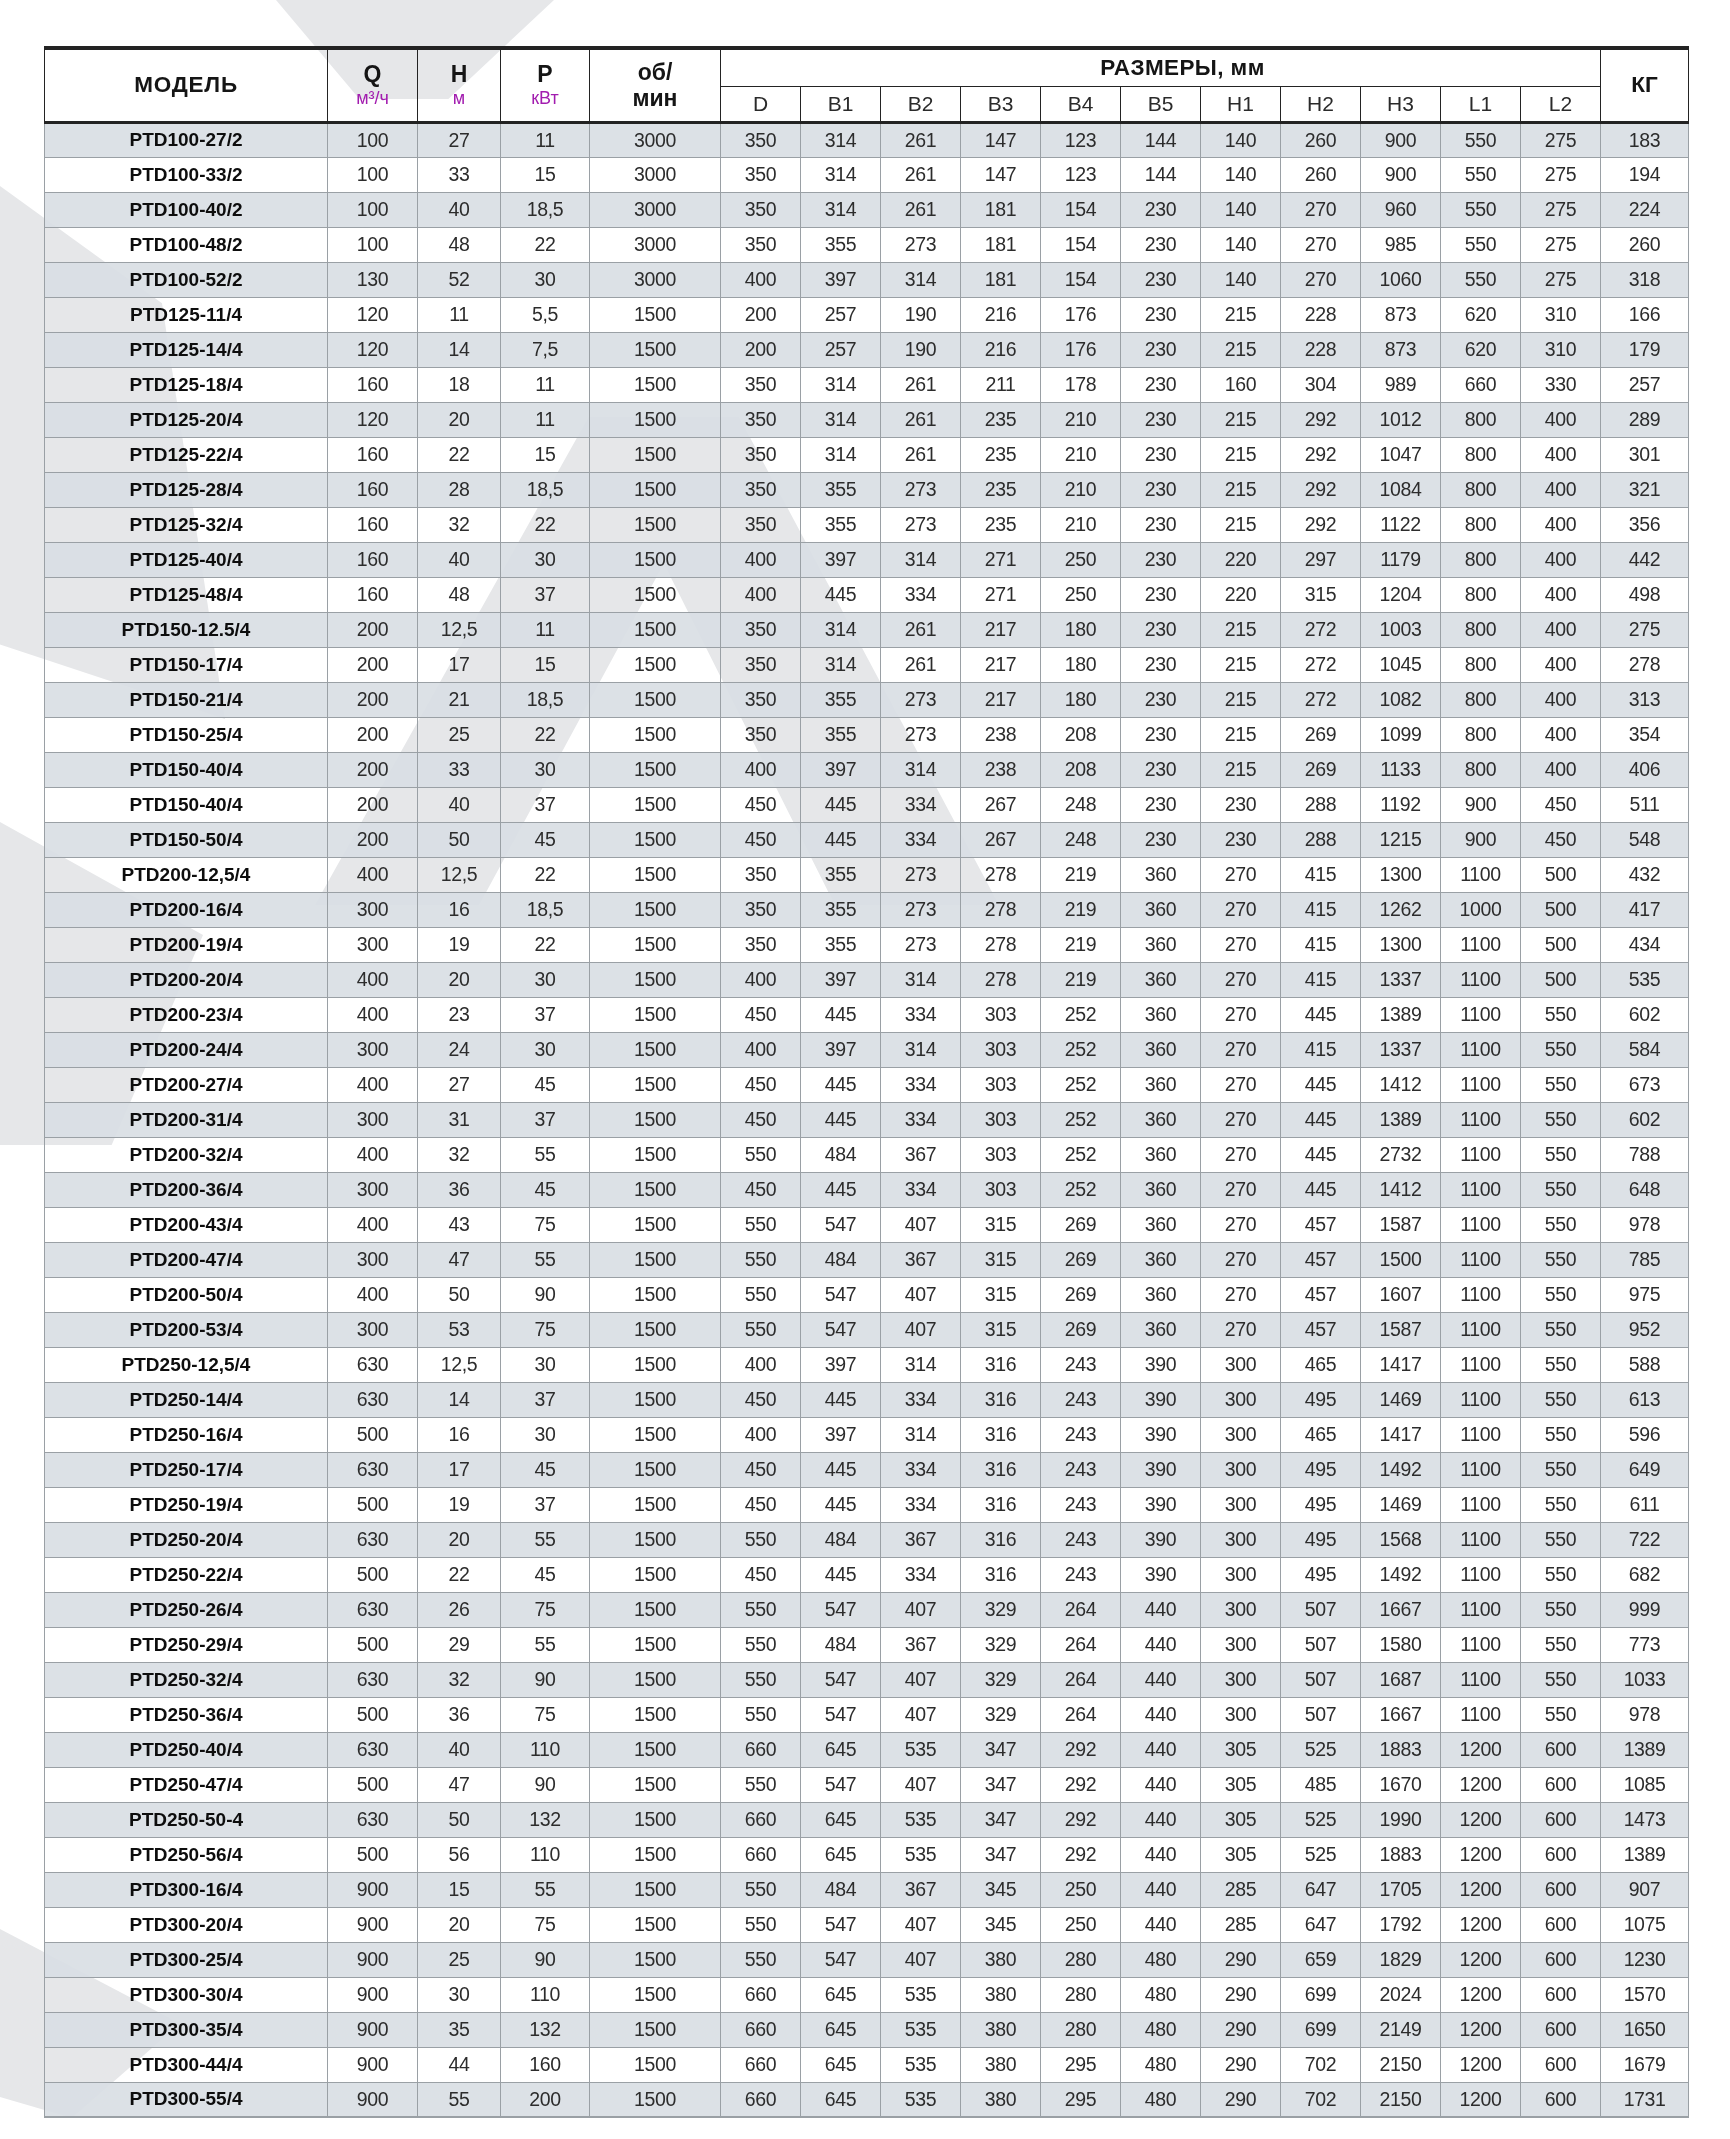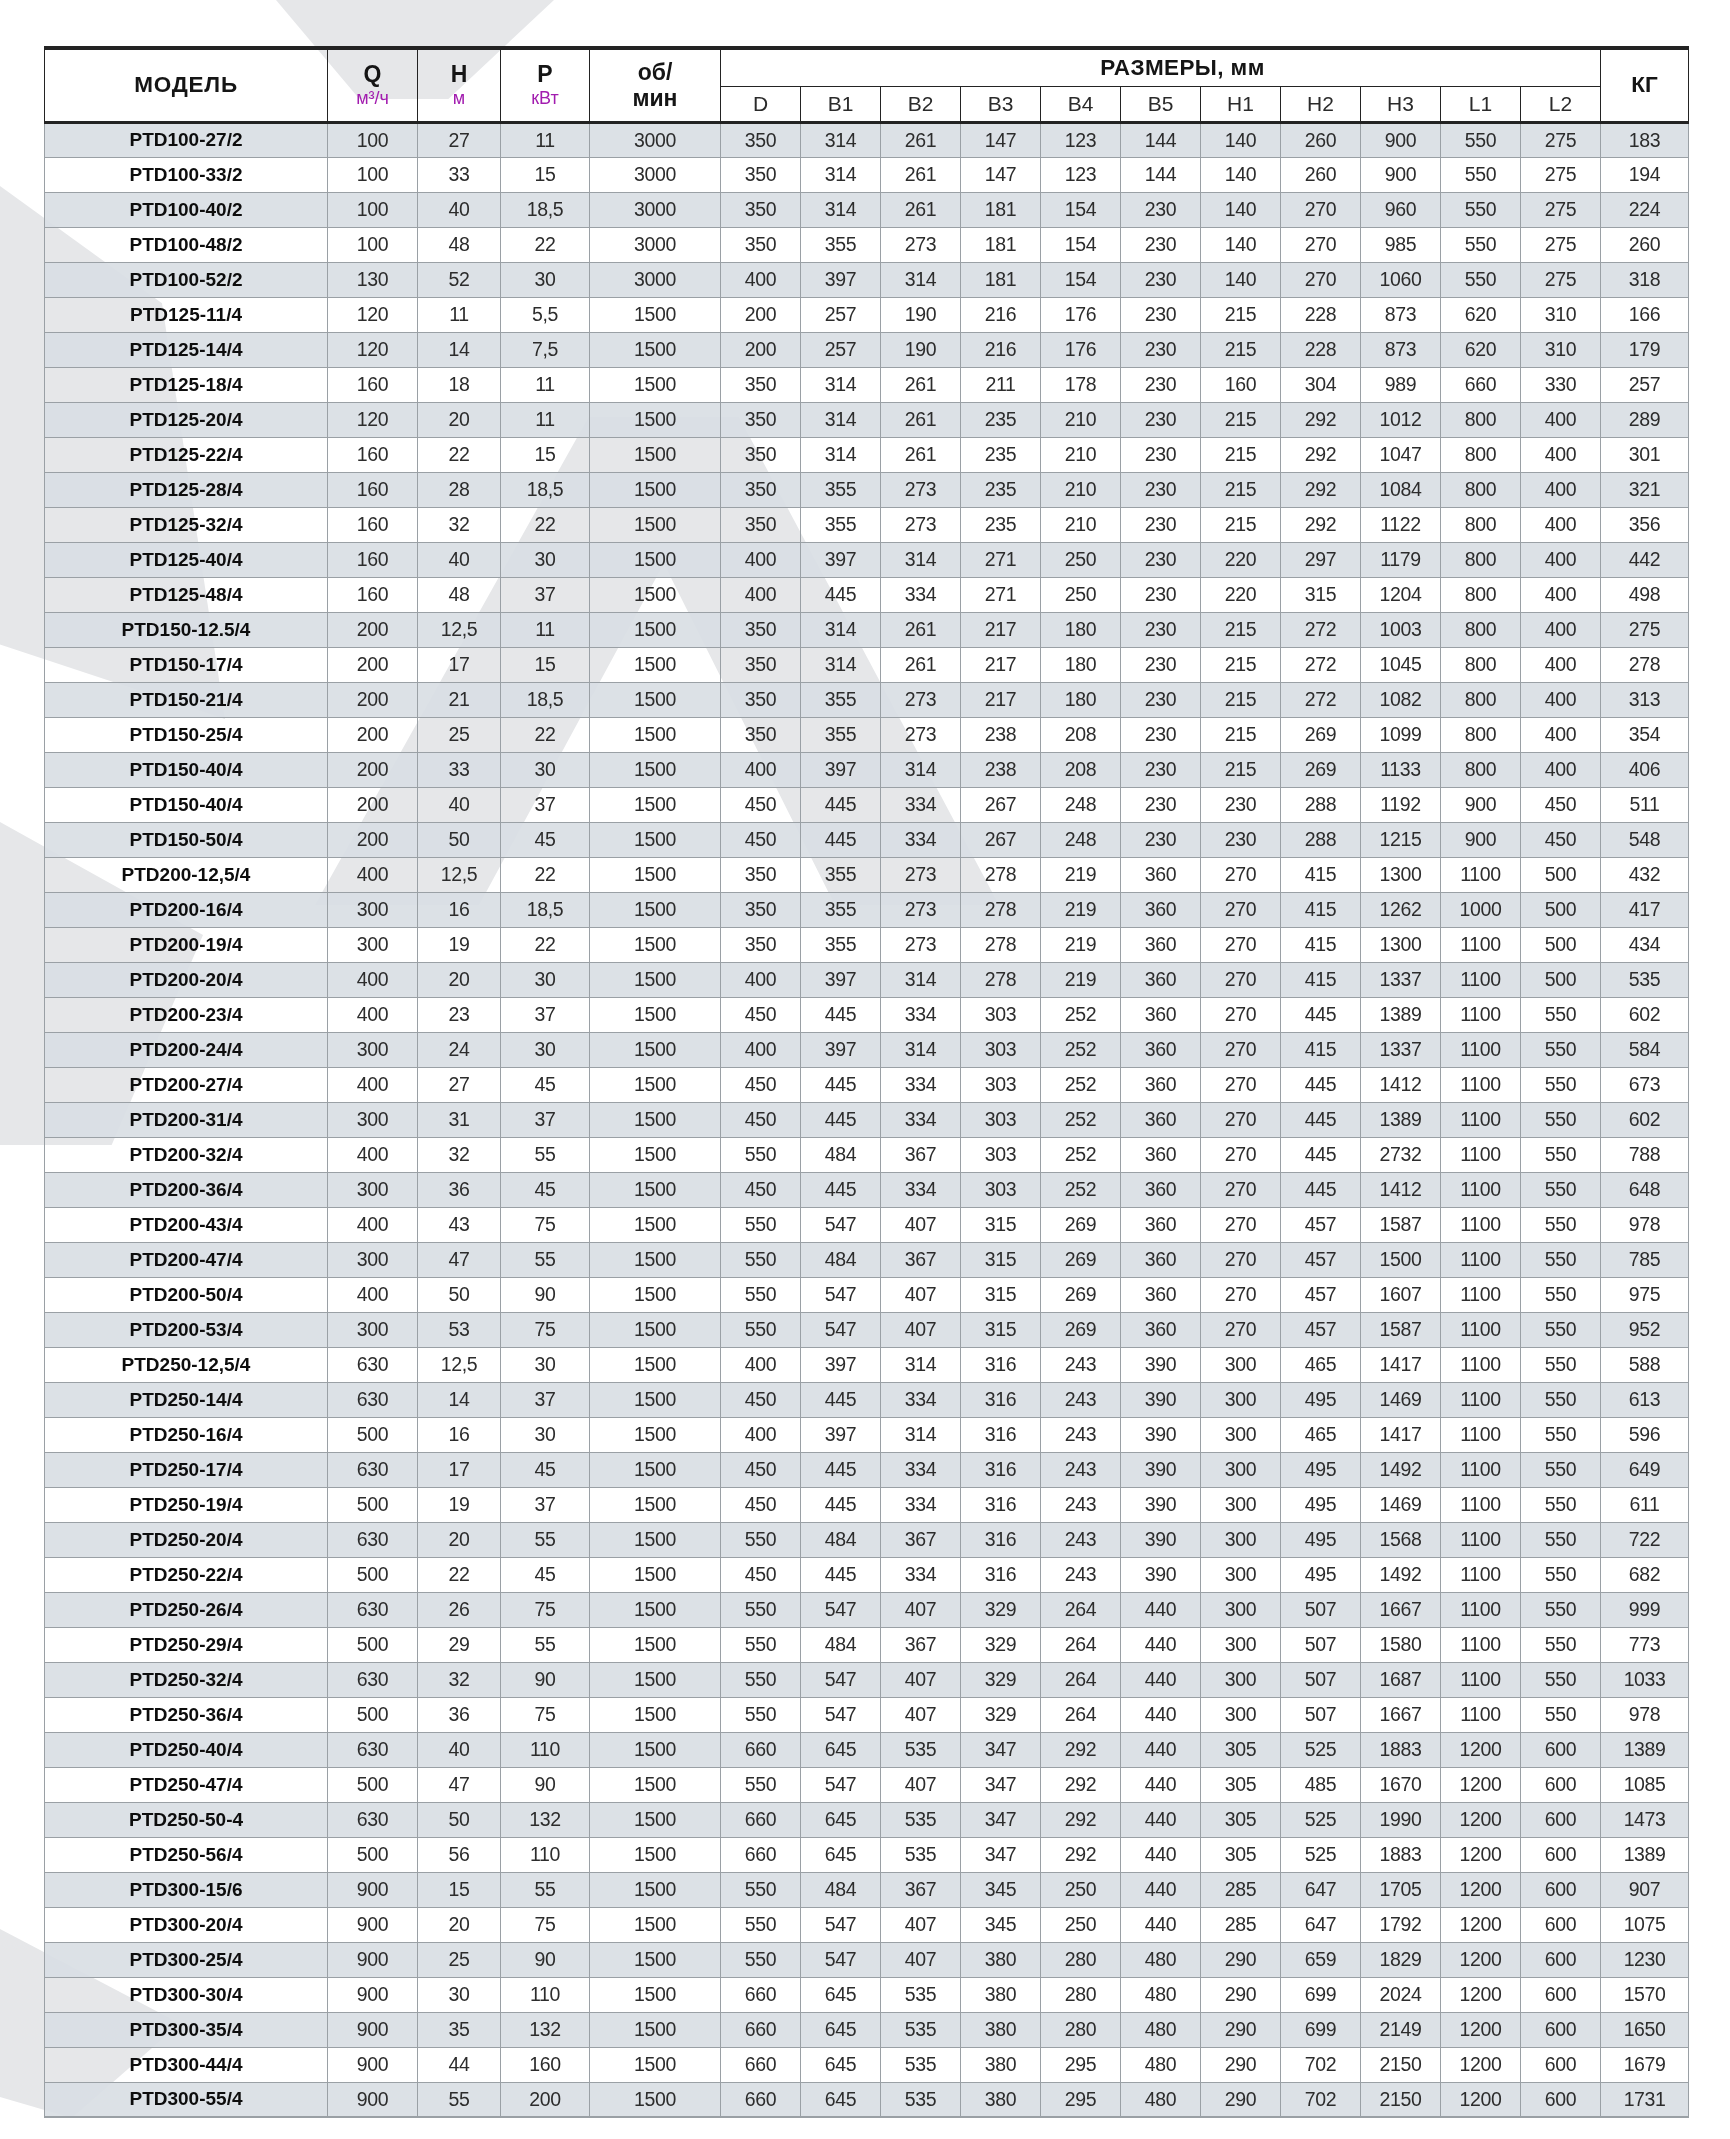--- a/index.html
+++ b/index.html
@@ -1106,21 +1106,21 @@
           <td class="num">292</td>
           <td class="num">440</td>
           <td class="num">305</td>
           <td class="num">525</td>
           <td class="num">1883</td>
           <td class="num">1200</td>
           <td class="num">600</td>
           <td class="num">1389</td>
         </tr>
         <tr>
-          <td class="model">PTD300-15/6</td>
+          <td class="model">PTD300-16/4</td>
           <td class="num">900</td>
           <td class="num">15</td>
           <td class="num">55</td>
           <td class="num">1500</td>
           <td class="num">550</td>
           <td class="num">484</td>
           <td class="num">367</td>
           <td class="num">345</td>
           <td class="num">250</td>
           <td class="num">440</td>

